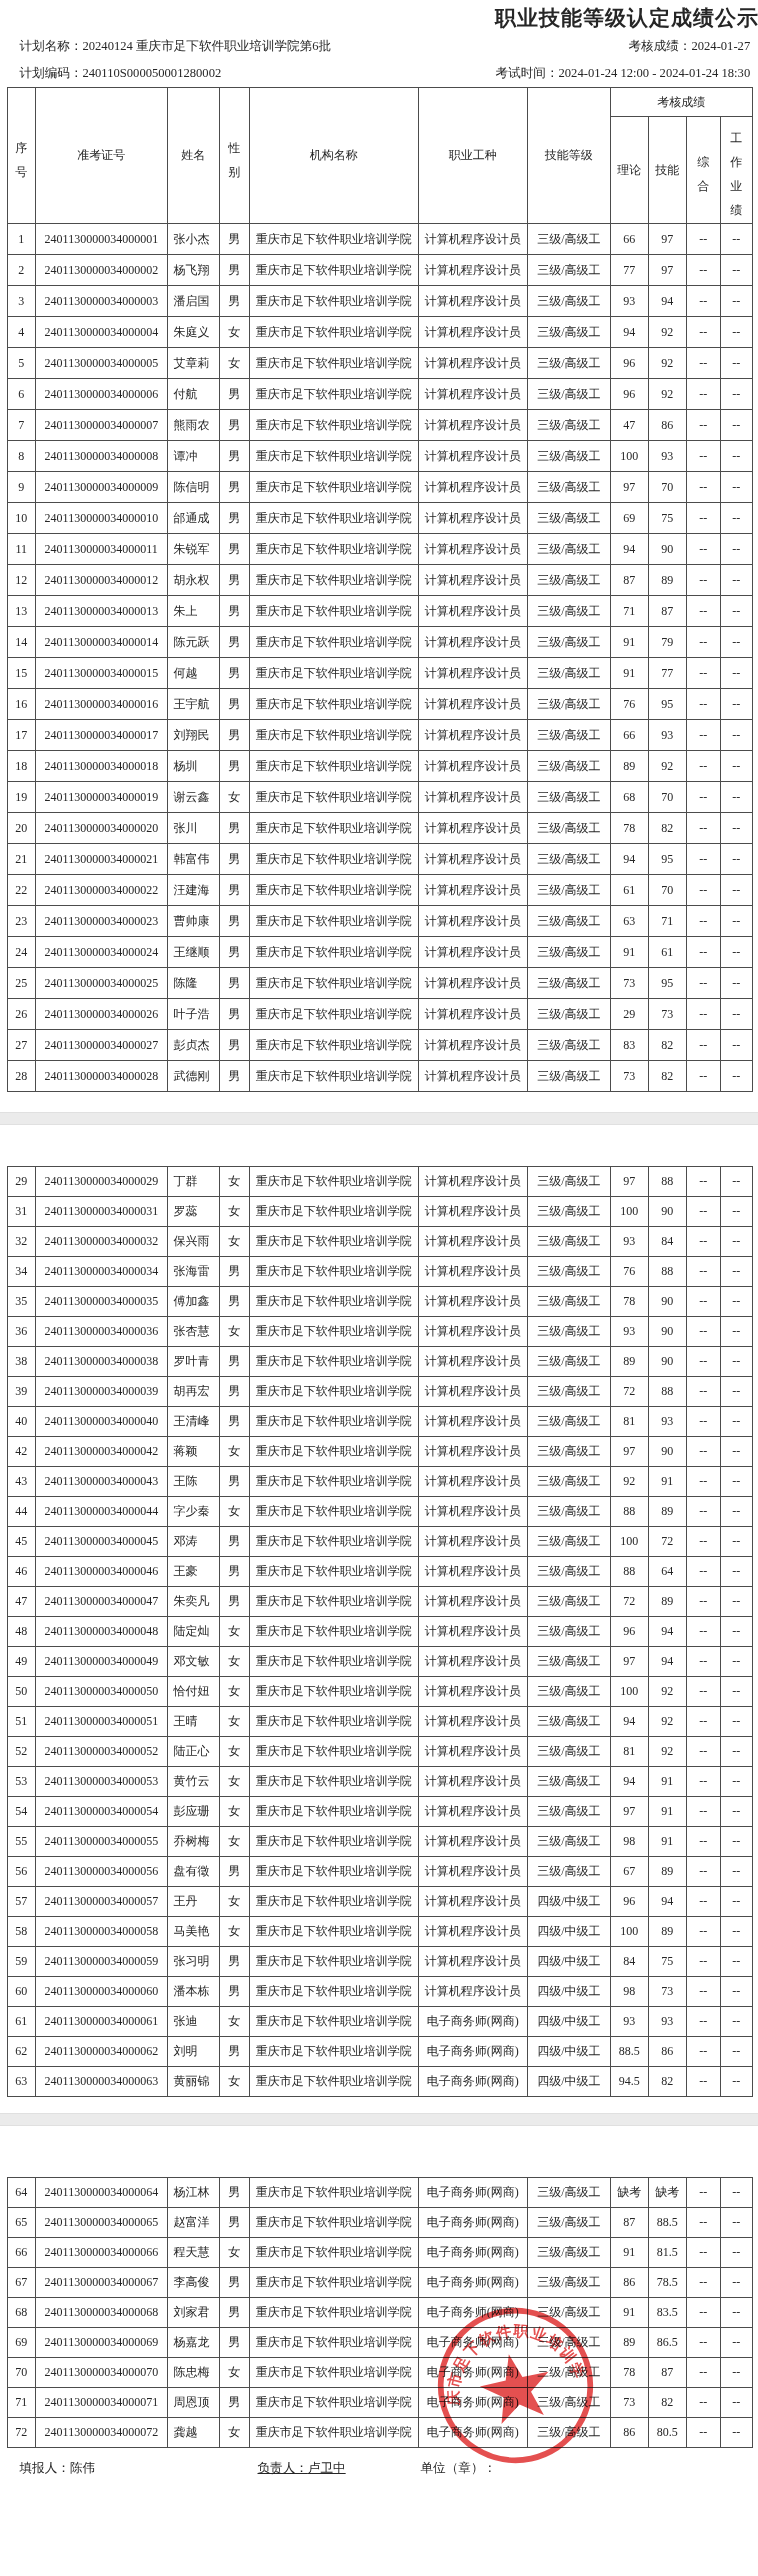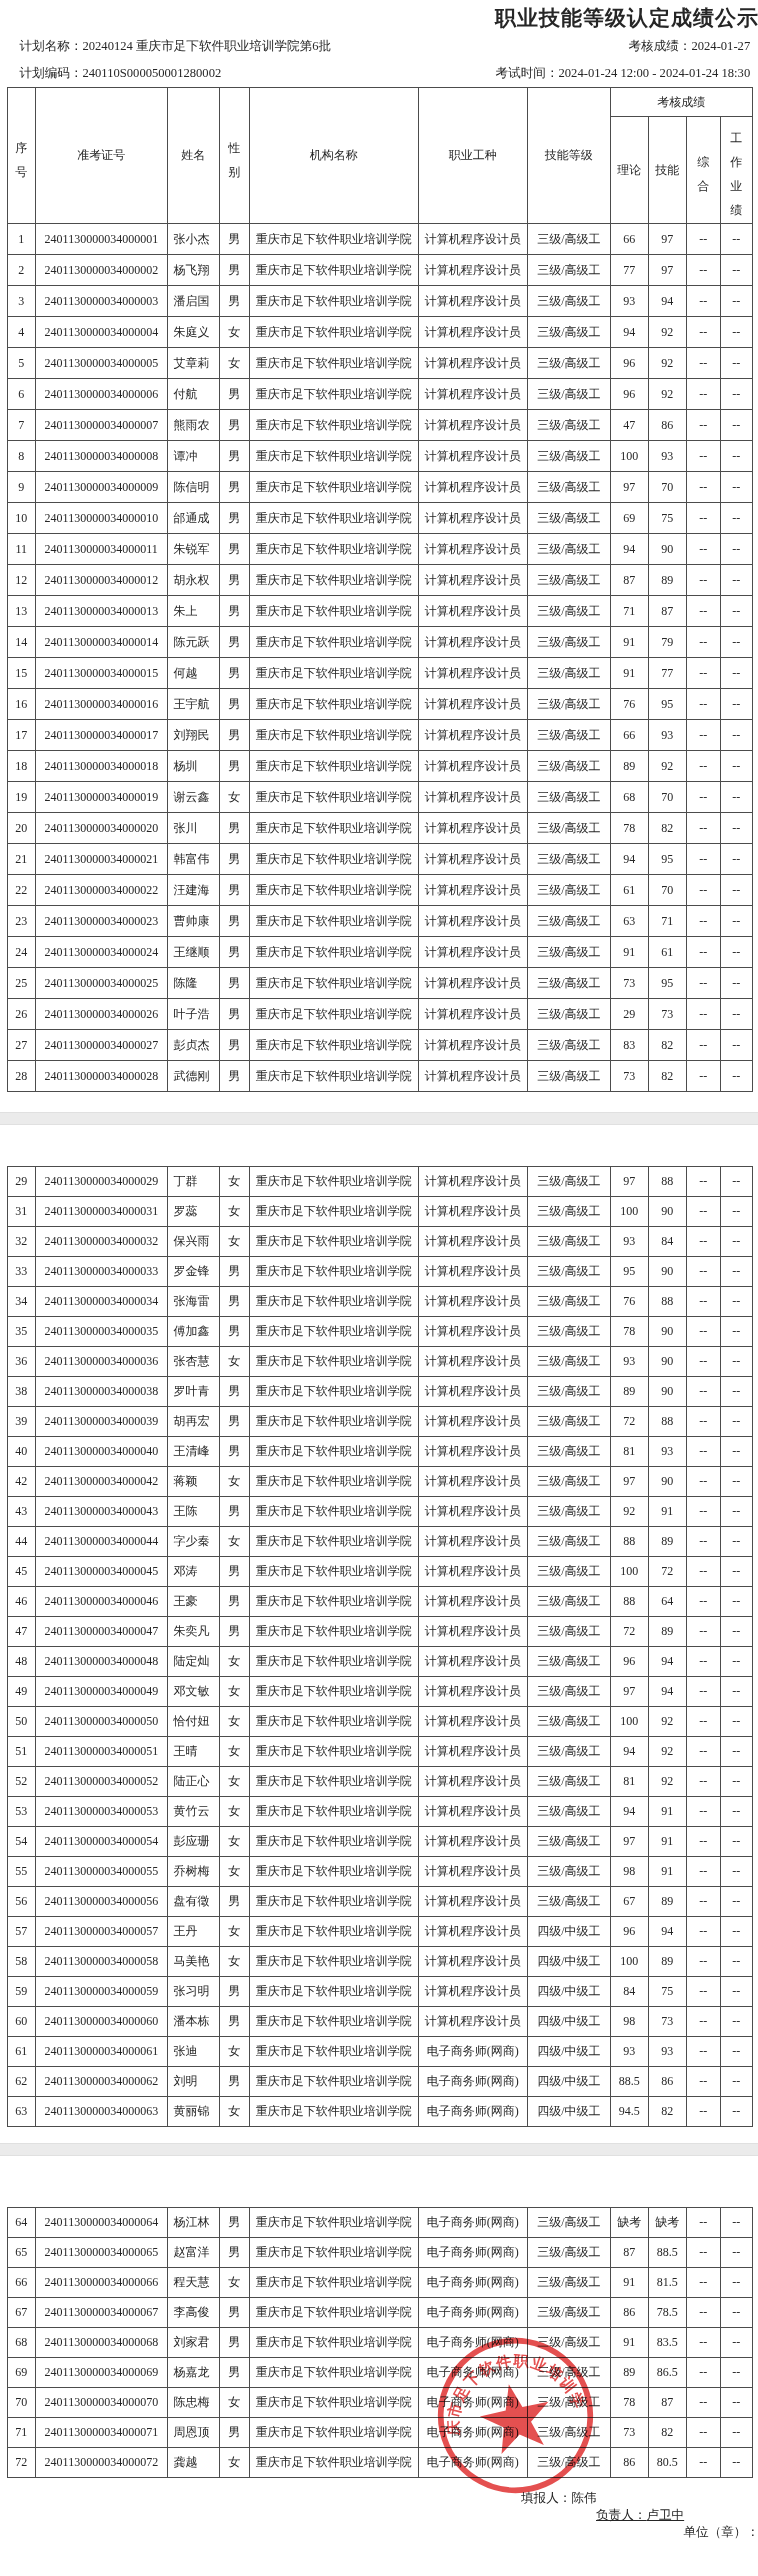--- a/index.html
+++ b/index.html
@@ -23,21 +23,21 @@
   col.k0{width:28px;}col.k1{width:132px;}col.k2{width:52px;}col.k3{width:30px;}
   col.k4{width:169px;}col.k5{width:109px;}col.k6{width:83px;}col.k7{width:38px;}
   col.k8{width:38px;}col.k9{width:34px;}col.k10{width:32px;}
   .page-gap{width:759px;}
   .g1{height:54px;}
   .g2{height:64px;}
   .gap-band{height:12.6px;background:#ebebeb;border-top:1px solid #e0e0e0;border-bottom:1px solid #e0e0e0;box-sizing:border-box;}
   .g1 .gap-band{margin-top:20.4px;}
   .g2 .gap-band{margin-top:15.6px;}
   .bottom-wrap{position:relative;}
-  .footer{display:flex;margin-top:11.7px;padding-left:19.5px;font-size:12.6px;height:19.5px;align-items:flex-end;flex-direction:column;}
+  .footer{display:flex;margin-top:11.7px;padding-left:19.5px;font-size:12.6px;height:19.5px;align-items:flex-start;}
   .footer .f1{width:238px;}
   .footer .f2{width:163px;text-decoration:underline;}
   .stamp{position:absolute;left:433px;top:126px;width:165px;height:165px;
     transform:rotate(-12deg);opacity:.85;mix-blend-mode:multiply;pointer-events:none;z-index:3;}
   .stamp svg{display:block;}
   .stamp text{font-family:"Liberation Serif","DejaVu Serif",serif;font-size:15.5px;font-weight:bold;fill:#e03131;letter-spacing:1.5px;}
 </style>
 </head>
 <body>
 
@@ -509,33 +509,20 @@
       <tr>
         <td class="c0">32</td>
         <td class="c1">2401130000034000032</td>
         <td class="c2">保兴雨</td>
         <td class="c3">女</td>
         <td class="c4">重庆市足下软件职业培训学院</td>
         <td class="c5">计算机程序设计员</td>
         <td class="c6">三级/高级工</td>
         <td class="c7">93</td>
         <td class="c8">84</td>
-        <td class="c9">--</td>
-        <td class="c10">--</td>
-      </tr>
-      <tr>
-        <td class="c0">33</td>
-        <td class="c1">2401130000034000033</td>
-        <td class="c2">罗金锋</td>
-        <td class="c3">男</td>
-        <td class="c4">重庆市足下软件职业培训学院</td>
-        <td class="c5">计算机程序设计员</td>
-        <td class="c6">三级/高级工</td>
-        <td class="c7">95</td>
-        <td class="c8">90</td>
         <td class="c9">--</td>
         <td class="c10">--</td>
       </tr>
       <tr>
         <td class="c0">34</td>
         <td class="c1">2401130000034000034</td>
         <td class="c2">张海雷</td>
         <td class="c3">男</td>
         <td class="c4">重庆市足下软件职业培训学院</td>
         <td class="c5">计算机程序设计员</td>

